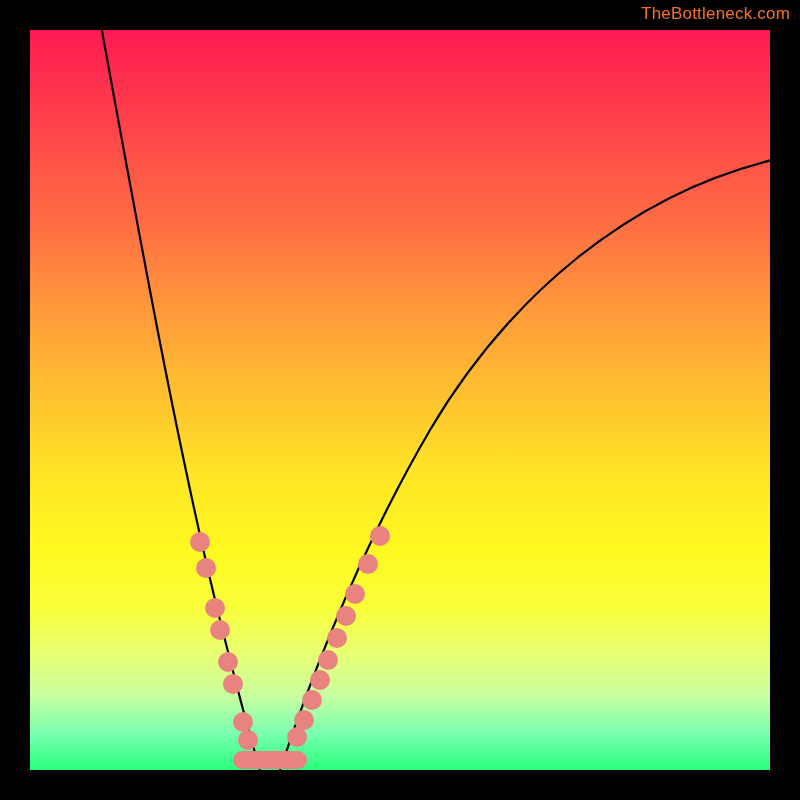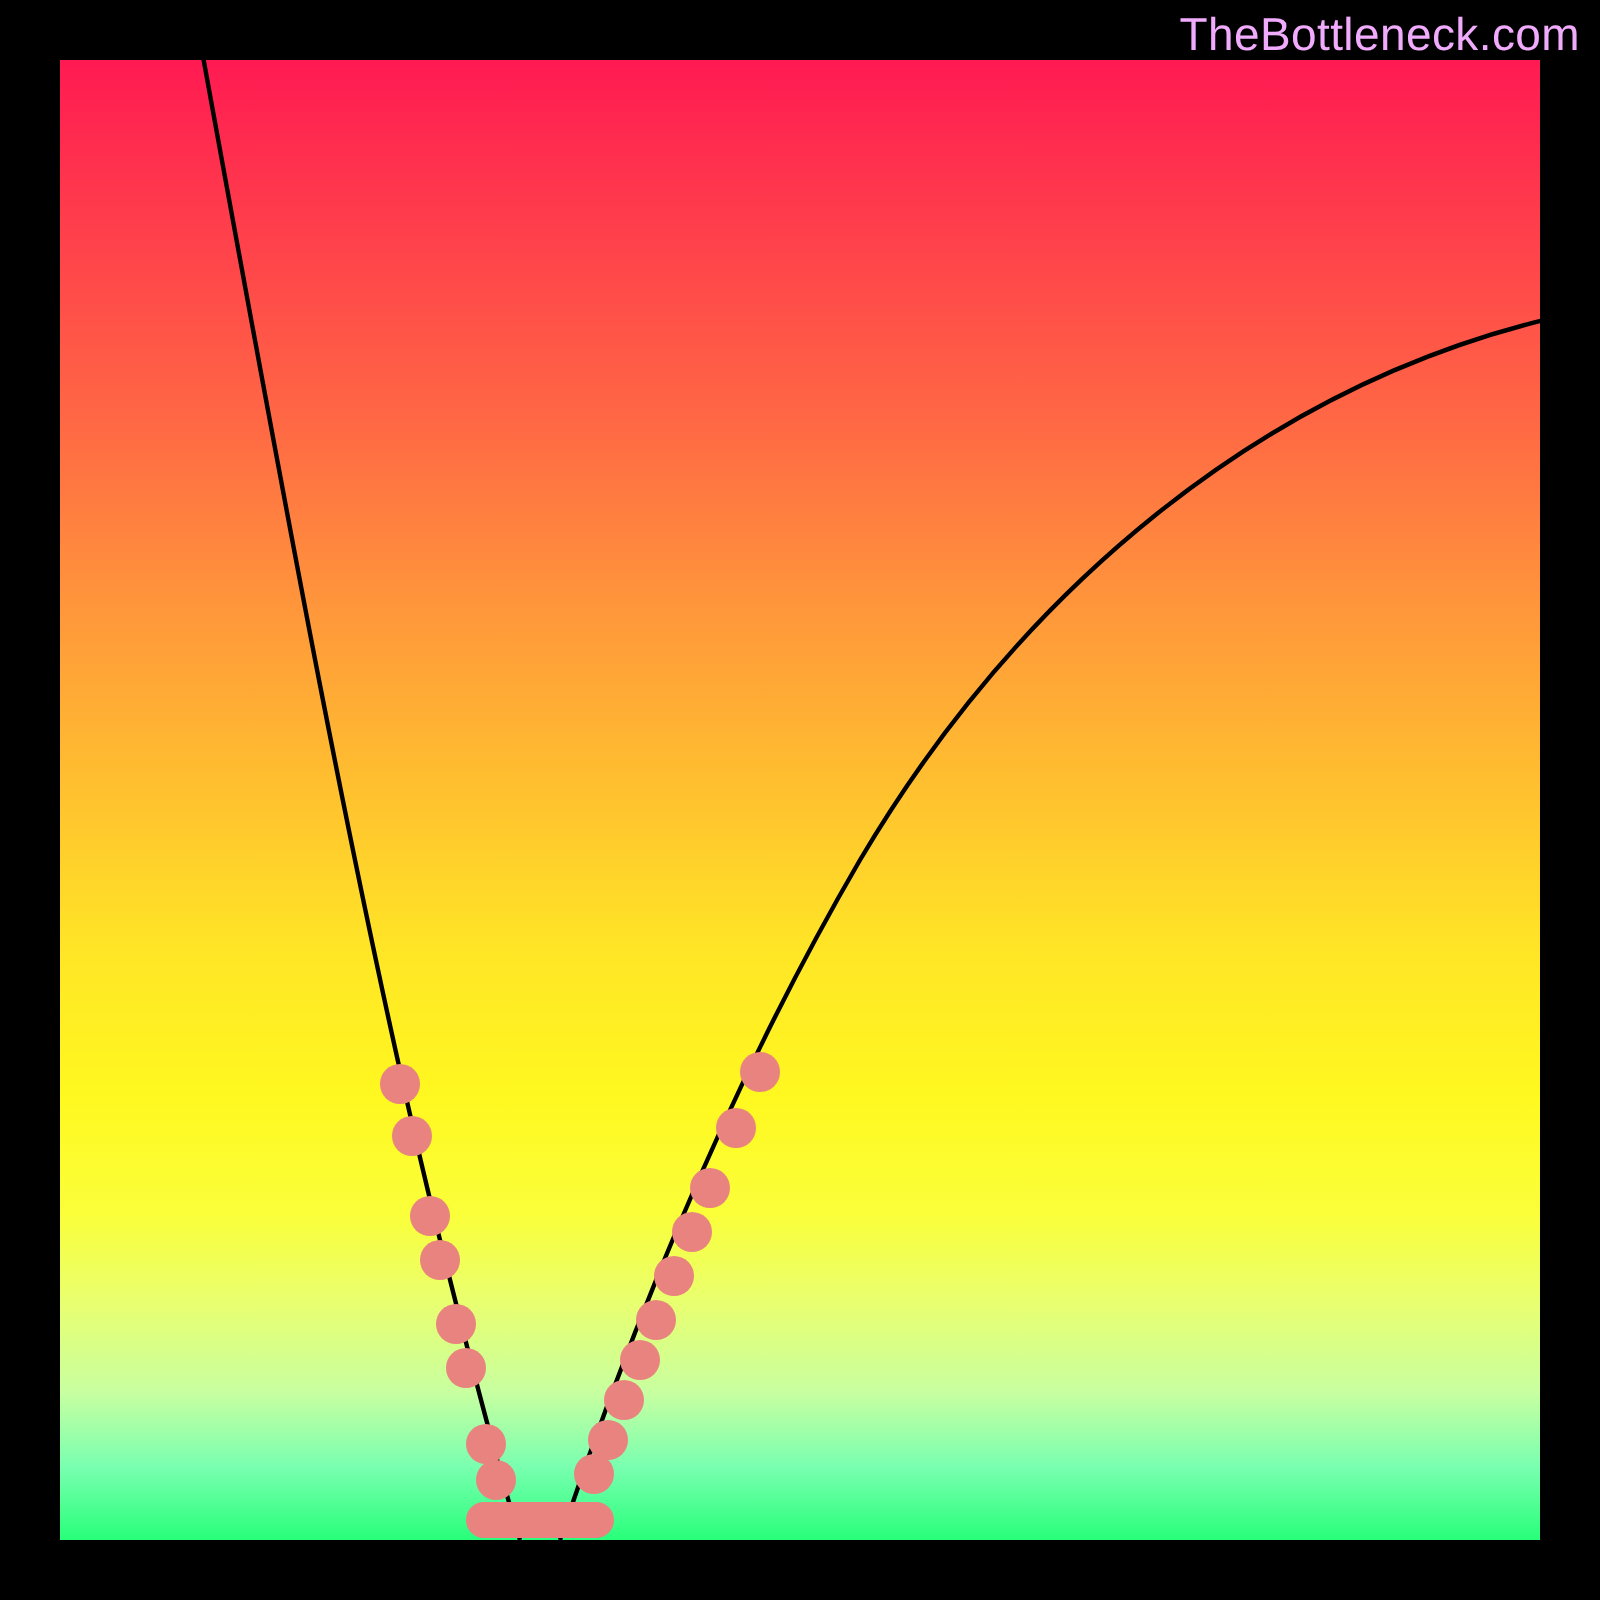--- a/index.html
+++ b/index.html
@@ -39,22 +39,22 @@
       #e8ff70 84%,
       #c8ffa0 90%,
       #7affb0 95%,
       #28ff7a 100%
     );
   }
   .watermark {
     position: absolute;
     top: 4px;
     right: 10px;
-    color: #f0abfc;
-    font-size: 23px;
+    color: #f97316;
+    font-size: 17px;
     font-weight: 500;
     letter-spacing: 0.2px;
     user-select: none;
   }
   svg.curves {
     position: absolute;
     left: 0;
     top: 0;
     width: 740px;
     height: 740px;

